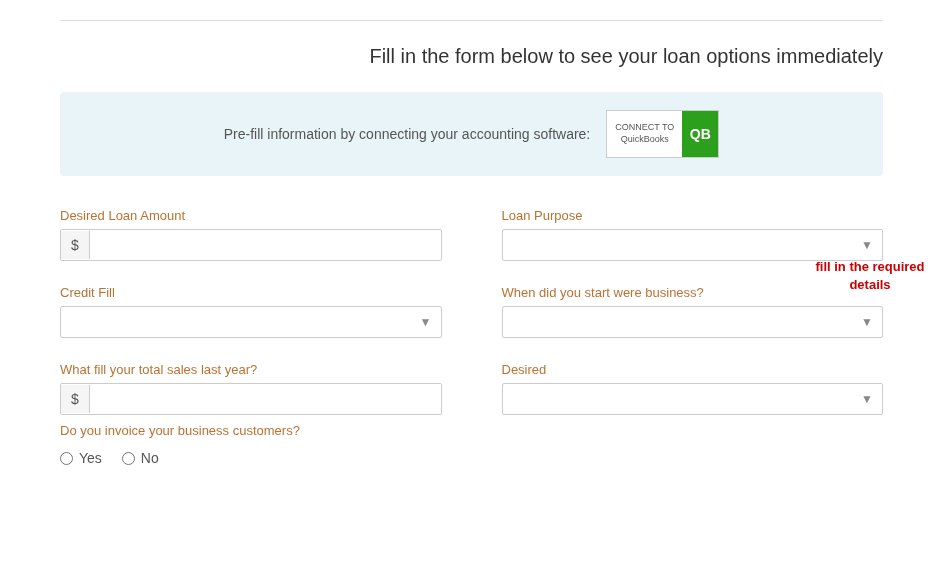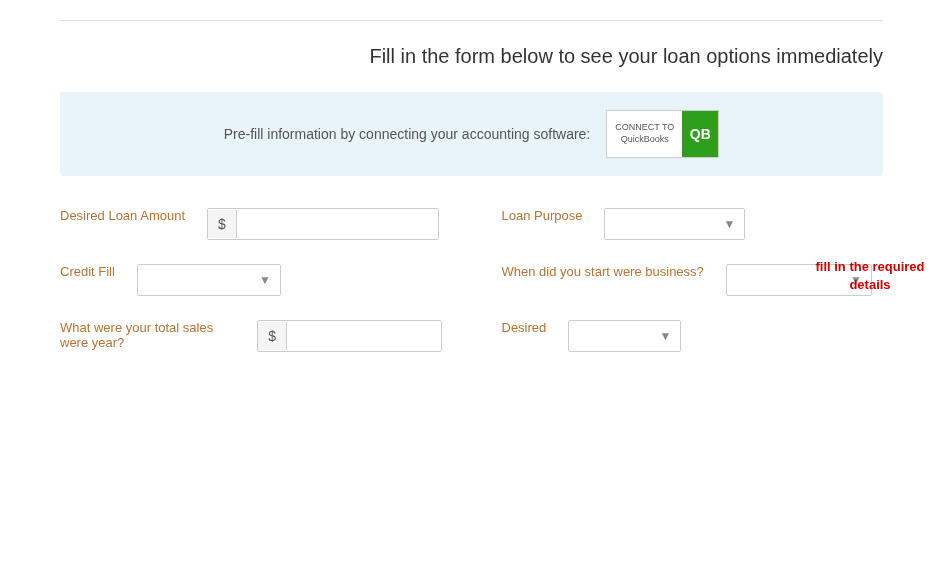--- a/index.html
+++ b/index.html
@@ -84,21 +84,22 @@
     }
 
     .form-grid {
       display: grid;
       grid-template-columns: 1fr 1fr;
       gap: 24px 60px;
     }
 
     .form-group {
       display: flex;
-      gap: 22px;
+      flex-direction: column;
+      gap: 6px;
     }
 
     .form-label {
       font-size: 13px;
       color: #b87333;
       font-weight: normal;
     }
 
     .input-with-prefix {
       display: flex;
@@ -260,21 +261,21 @@
           <option value="less-than-1">Less than 1 year</option>
           <option value="1-2">1-2 years</option>
           <option value="2-5">2-5 years</option>
           <option value="5plus">5+ years</option>
         </select>
         <span class="select-arrow">▼</span>
       </div>
     </div>
 
     <div class="form-group">
-      <label class="form-label">What were your total sales were year?</label>
+      <label class="form-label">What fill your total sales last year?</label>
       <div class="input-with-prefix">
         <span class="input-prefix">$</span>
         <input type="text" class="input-field" style="">
       </div>
     </div>
 
     <div class="form-group">
       <label class="form-label">Desired</label>
       <div class="select-wrapper">
         <select class="select-field">
@@ -284,16 +285,31 @@
           <option value="healthcare">Healthcare</option>
           <option value="technology">Technology</option>
           <option value="other">Other</option>
         </select>
         <span class="select-arrow">▼</span>
       </div>
     </div>
 
   </div>
 
+  <div class="invoice-section">
+    <div class="form-group">
+      <label class="radio-group-label">Do you invoice your business customers?</label>
+      <div class="radio-options">
+        <label class="radio-option">
+          <input type="radio" name="invoice" value="yes" style="">
+          <span>Yes</span>
+        </label>
+        <label class="radio-option">
+          <input type="radio" name="invoice" value="no" style="">
+          <span>No</span>
+        </label>
+      </div>
+    </div>
+  </div>
 
   <div class="hint-text">fill in the required details</div>
 
 </div>
 
 </body></html>

